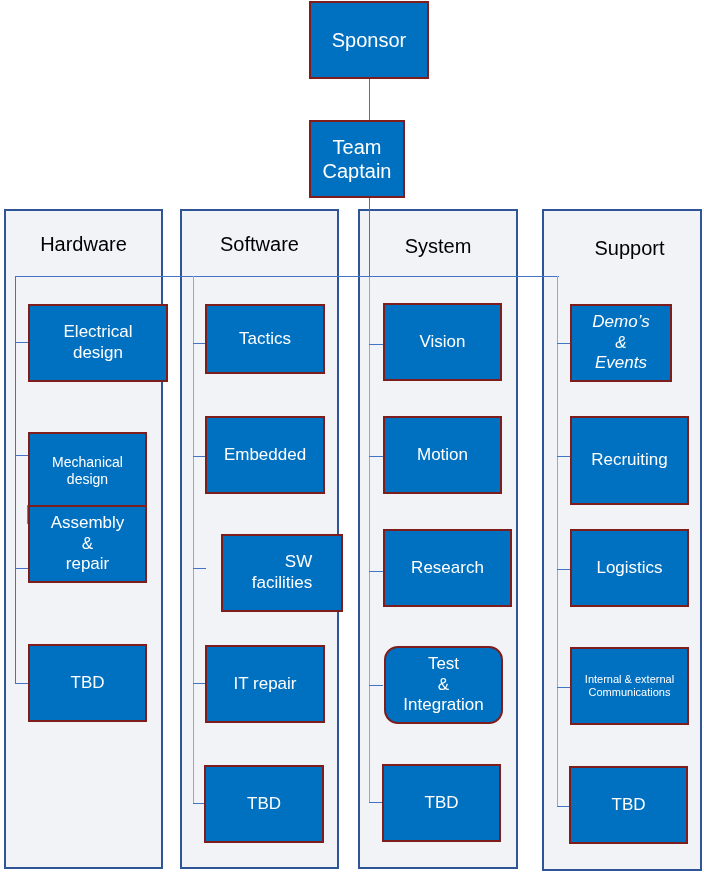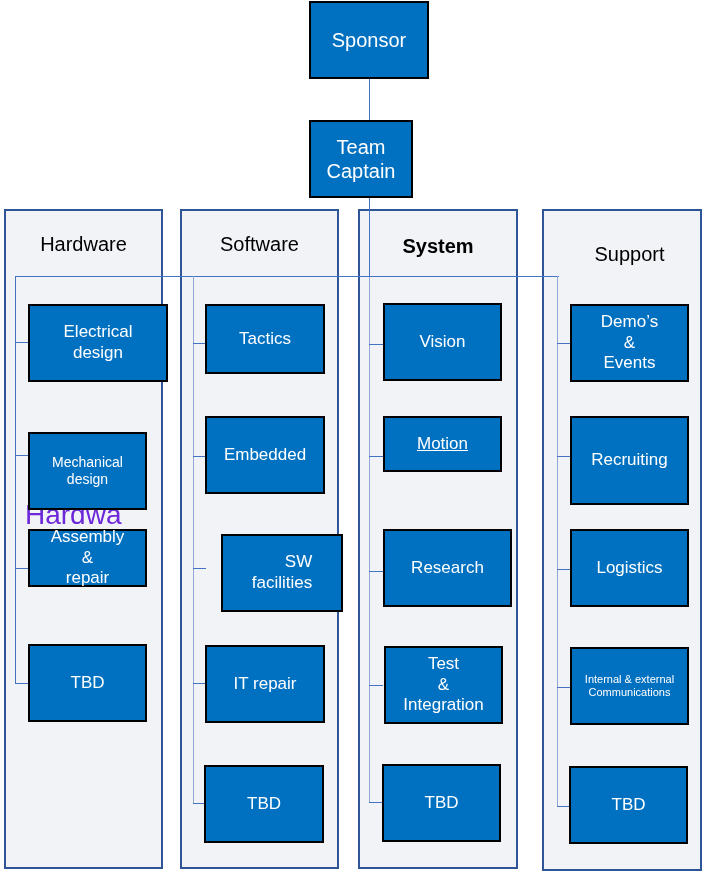--- a/index.html
+++ b/index.html
@@ -1,20 +1,20 @@
 <!DOCTYPE html>
 <html><head>
 <meta charset="utf-8">
 <style>
   html, body { margin: 0; padding: 0; background: #ffffff; }
   body { width: 704px; height: 873px; position: relative; overflow: hidden;
          font-family: "Liberation Sans", "DejaVu Sans", sans-serif; }
   .node {
     position: absolute; box-sizing: border-box;
-    background: #0070c0; border: 2px solid #000000;
+    background: #0070c0; border: 2px solid #7f1d1d;
     color: #ffffff; display: flex; align-items: center; justify-content: center;
     text-align: center; white-space: pre-line; line-height: 1.22;
   }
   .top-node { font-size: 20px; }
   .col {
     position: absolute; box-sizing: border-box;
     background: #f2f3f7; border: 2px solid #2f5597;
   }
   .col-title {
     position: absolute; left: 0; right: 0; text-align: center;
@@ -32,24 +32,24 @@
 </head>
 <body>
 
 <div class="col" style="left:4px; top:209px; width:159px; height:660px;">
   <div class="col-title" style="top:22px;">Hardware</div>
 </div>
 <div class="col" style="left:180px; top:209px; width:159px; height:660px;">
   <div class="col-title" style="top:22px;text-align:center;">Software</div>
 </div>
 <div class="col" style="left:358px; top:209px; width:160px; height:660px;">
-  <div class="col-title" style="top:24px;font-weight:bold;">System</div>
+  <div class="col-title" style="top:24px;">System</div>
 </div>
 <div class="col" style="left:542px; top:209px; width:160px; height:662px;">
-  <div class="col-title" style="top:32px;padding-left:15px;">Support</div>
+  <div class="col-title" style="top:26px;padding-left:15px;">Support</div>
 </div>
 
 <div class="line" style="left:369px; top:78px; width:1px; height:43px;"></div>
 <div class="line" style="left:369px; top:197px; width:1px; height:80px;"></div>
 <div class="line" style="left:15px; top:276px; width:544px; height:1px;"></div>
 
 <div class="line" style="left:15px; top:276px; width:1px; height:408px;"></div>
 <div class="line" style="left:15px; top:342px; width:14px; height:1px;"></div>
 <div class="line" style="left:15px; top:455px; width:14px; height:1px;"></div>
 <div class="line" style="left:15px; top:568px; width:14px; height:1px;"></div>
@@ -70,49 +70,49 @@
 <div class="line" style="left:369px; top:802px; width:14px; height:1px;"></div>
 
 <div class="line light" style="left:557px; top:276px; width:1px; height:530px;"></div>
 <div class="line" style="left:557px; top:343px; width:14px; height:1px;"></div>
 <div class="line" style="left:557px; top:456px; width:14px; height:1px;"></div>
 <div class="line" style="left:557px; top:569px; width:14px; height:1px;"></div>
 <div class="line" style="left:557px; top:687px; width:14px; height:1px;"></div>
 <div class="line" style="left:557px; top:806px; width:14px; height:1px;"></div>
 
 <div class="node top-node" style="left:309px; top:1px; width:120px; height:78px;">Sponsor</div>
-<div class="node top-node" style="left:309px; top:120px; width:104px; height:78px;">Team
+<div class="node top-node" style="left:309px; top:120px; width:96px; height:78px;">Team
 Captain</div>
 
 <div class="ghost" style="left:25px; top:499px;">Hardwa</div>
 
 <div class="node child" style="left:28px; top:304px; width:140px; height:78px;">Electrical
 design</div>
 <div class="node child small" style="left:28px; top:432px; width:119px; height:78px;">Mechanical
 design</div>
-<div class="node child" style="left:28px; top:529px; width:119px; height:58px;">Assembly
+<div class="node child" style="left:28px; top:505px; width:119px; height:78px;">Assembly
 &amp;
 repair</div>
 <div class="node child" style="left:28px; top:644px; width:119px; height:78px;">TBD</div>
 
 <div class="node child" style="left:205px; top:304px; width:120px; height:70px;">Tactics</div>
 <div class="node child" style="left:205px; top:416px; width:120px; height:78px;">Embedded</div>
 <div class="node child" style="left:221px; top:534px; width:122px; height:78px;text-align:right;">SW
 facilities</div>
 <div class="node child" style="left:205px; top:645px; width:120px; height:78px;">IT repair</div>
 <div class="node child" style="left:204px; top:765px; width:120px; height:78px;">TBD</div>
 
 <div class="node child" style="left:383px; top:303px; width:119px; height:78px;">Vision</div>
-<div class="node child" style="left:383px; top:416px; width:119px; height:56px;text-decoration:underline;">Motion</div>
+<div class="node child" style="left:383px; top:416px; width:119px; height:78px;">Motion</div>
 <div class="node child" style="left:383px; top:529px; width:129px; height:78px;">Research</div>
-<div class="node child" style="left:384px; top:646px; width:119px; height:78px;">Test
+<div class="node child" style="left:384px; top:646px; width:119px; height:78px;border-radius:14px;">Test
 &amp;
 Integration</div>
 <div class="node child" style="left:382px; top:764px; width:119px; height:78px;">TBD</div>
 
-<div class="node child" style="left:570px; top:304px; width:119px; height:78px;">Demo’s
+<div class="node child" style="left:570px; top:304px; width:102px; height:78px;font-style:italic;">Demo’s
 &amp;
 Events</div>
 <div class="node child" style="left:570px; top:416px; width:119px; height:89px;">Recruiting</div>
 <div class="node child" style="left:570px; top:529px; width:119px; height:78px;">Logistics</div>
 <div class="node child xsmall" style="left:570px; top:647px; width:119px; height:78px;">Internal &amp; external
 Communications</div>
 <div class="node child" style="left:569px; top:766px; width:119px; height:78px;">TBD</div>
 
 </body></html>

